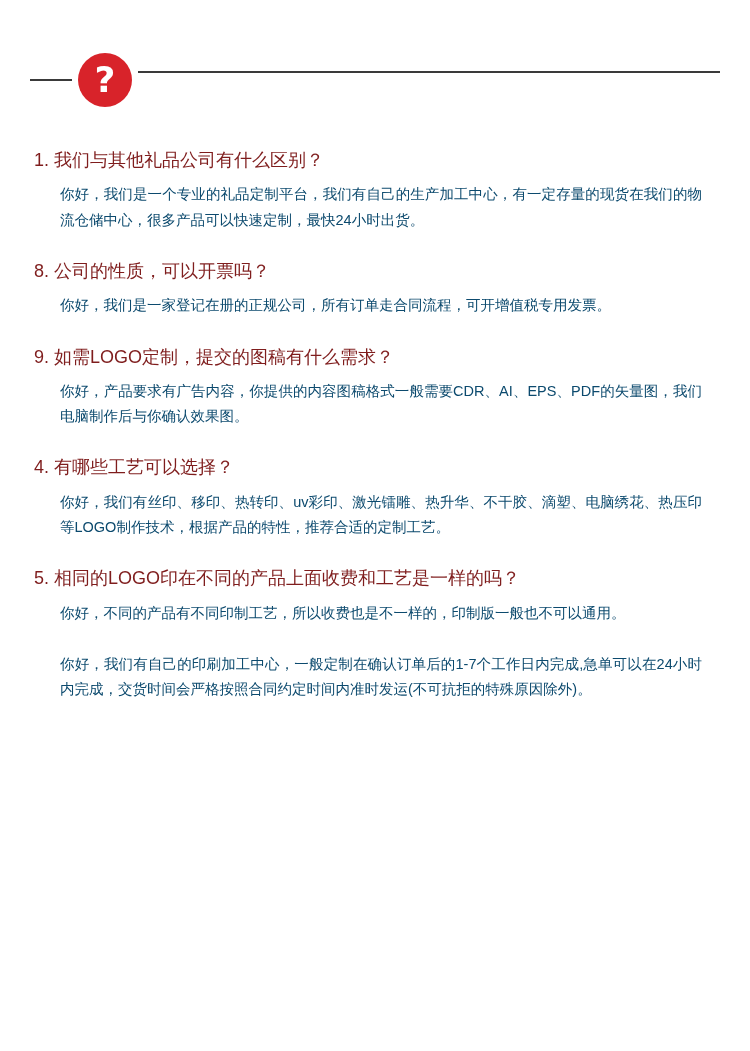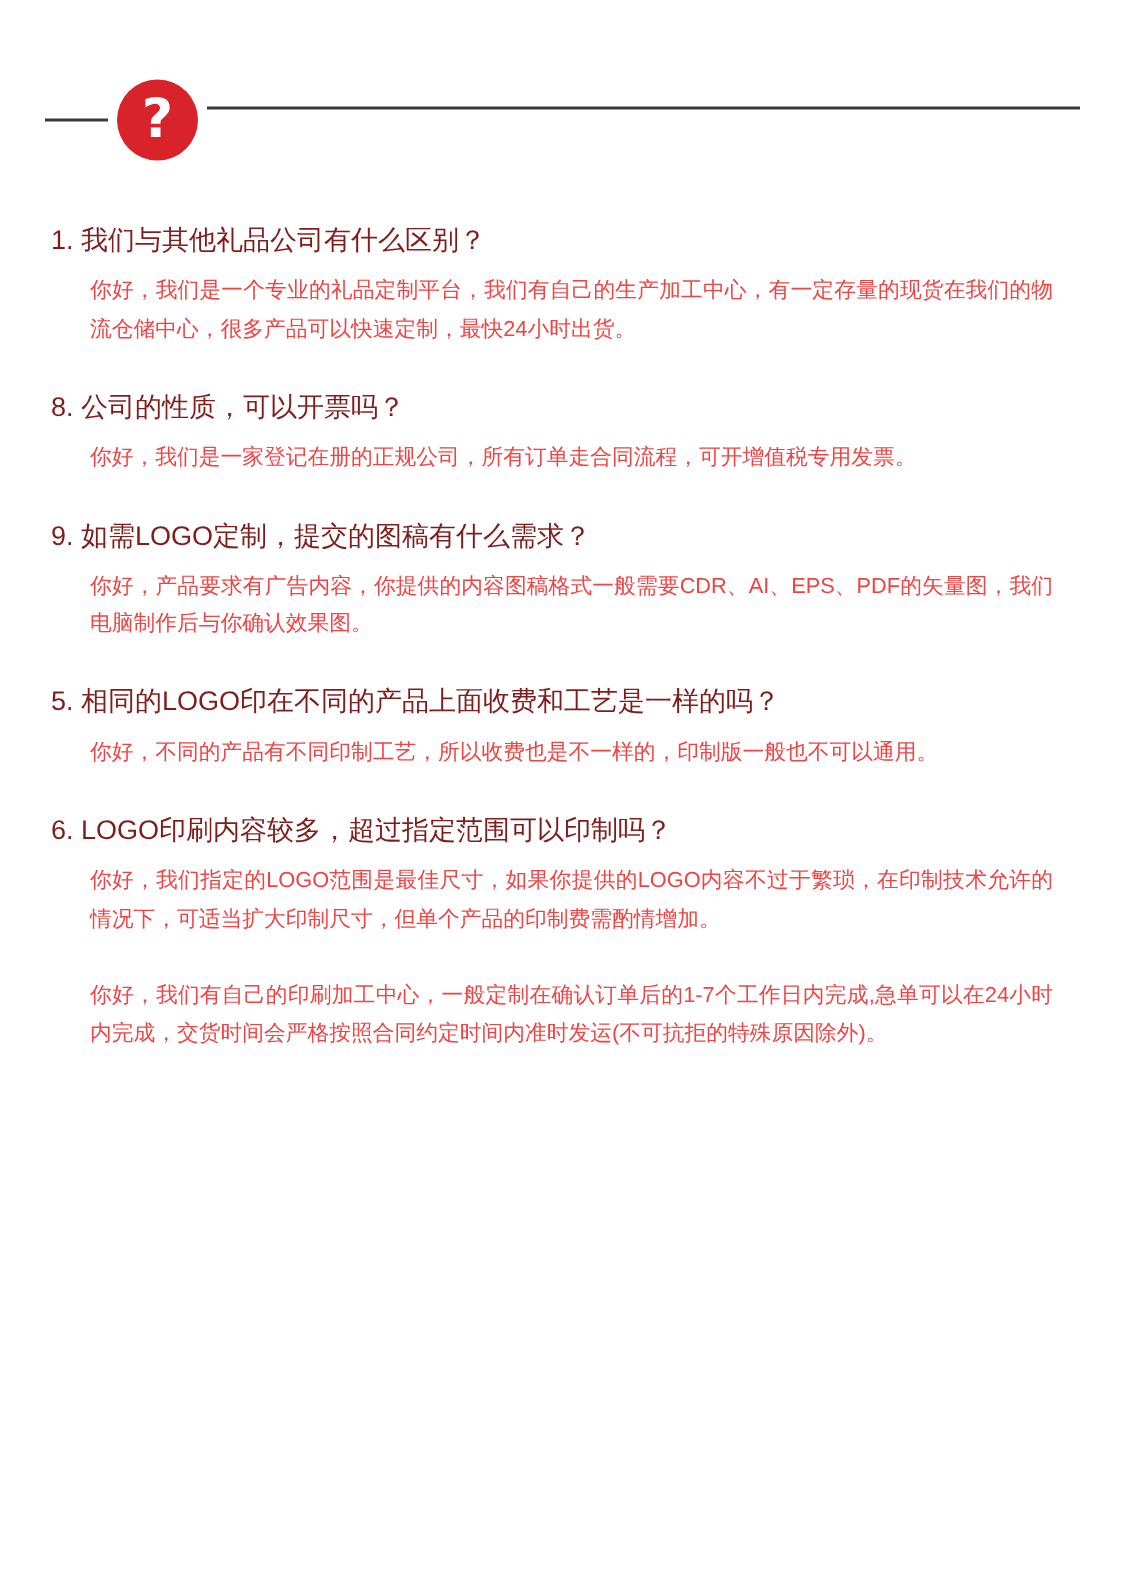--- a/index.html
+++ b/index.html
@@ -87,21 +87,21 @@
   .faq-q {
     font-size: 18px;
     color: #7f1d1d;
     line-height: 1.4;
     margin-bottom: 9px;
     padding-left: 4px;
     font-weight: 500;
   }
   .faq-a {
     font-size: 14.5px;
-    color: #ef4444;
+    color: #0c4a6e;
     line-height: 1.75;
     padding-left: 30px;
     padding-right: 8px;
     text-align: justify;
   }
 </style>
 </head>
 <body>
 
 <div class="page">
@@ -122,29 +122,29 @@
     <div class="faq-item">
       <div class="faq-q">8. 公司的性质，可以开票吗？</div>
       <div class="faq-a">你好，我们是一家登记在册的正规公司，所有订单走合同流程，可开增值税专用发票。</div>
     </div>
 
     <div class="faq-item">
       <div class="faq-q">9. 如需LOGO定制，提交的图稿有什么需求？</div>
       <div class="faq-a">你好，产品要求有广告内容，你提供的内容图稿格式一般需要CDR、AI、EPS、PDF的矢量图，我们电脑制作后与你确认效果图。</div>
     </div>
 
+    <div class="faq-item">
+      <div class="faq-q">4. 有哪些工艺可以选择？</div>
+      <div class="faq-a">你好，我们有丝印、移印、热转印、uv彩印、激光镭雕、热升华、不干胶、滴塑、电脑绣花、热压印等LOGO制作技术，根据产品的特性，推荐合适的定制工艺。</div>
+    </div>
 
     <div class="faq-item">
       <div class="faq-q">5. 相同的LOGO印在不同的产品上面收费和工艺是一样的吗？</div>
       <div class="faq-a">你好，不同的产品有不同印制工艺，所以收费也是不一样的，印制版一般也不可以通用。</div>
     </div>
 
-    <div class="faq-item">
-      <div class="faq-q">6. LOGO印刷内容较多，超过指定范围可以印制吗？</div>
-      <div class="faq-a">你好，我们指定的LOGO范围是最佳尺寸，如果你提供的LOGO内容不过于繁琐，在印制技术允许的情况下，可适当扩大印制尺寸，但单个产品的印制费需酌情增加。</div>
-    </div>
 
     <div class="faq-item">
       <div class="faq-a">你好，我们有自己的印刷加工中心，一般定制在确认订单后的1-7个工作日内完成,急单可以在24小时内完成，交货时间会严格按照合同约定时间内准时发运(不可抗拒的特殊原因除外)。</div>
     </div>
 
   </div>
 </div>
 
 </body></html>

